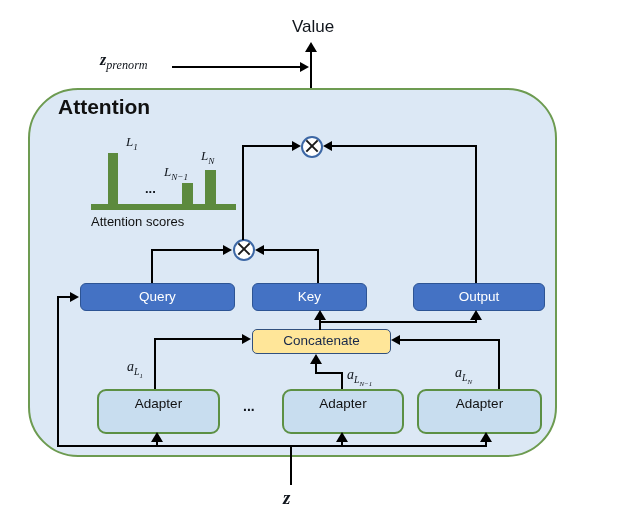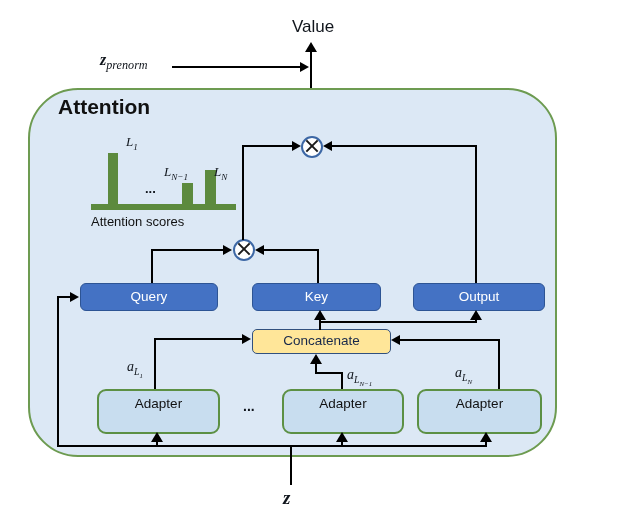--- a/index.html
+++ b/index.html
@@ -56,21 +56,21 @@
   <div class="sim-title">Attention</div>
 
   <div class="chart-area">
     <div class="bar" style="left: 17px; width: 10px; height: 51px;"></div>
     <div class="bar" style="left: 91px; width: 11px; height: 21px;"></div>
     <div class="bar" style="left: 114px; width: 11px; height: 34px;"></div>
   </div>
   <div class="baseline"></div>
   <div class="lbl math" style="left:100px;top:134px;font-size:13px;margin-left:26px;"><span>L</span><sub>1</sub></div>
   <div class="lbl math" style="left:164px;top:164px;font-size:13px;"><span>L</span><sub>N−1</sub></div>
-  <div class="lbl math" style="left:214px;top:148px;font-size:13px;margin-top:16px;"><span>L</span><sub>N</sub></div>
+  <div class="lbl math" style="left:201px;top:148px;font-size:13px;"><span>L</span><sub>N</sub></div>
   <div class="lbl" style="left:145px;top:181px;font-size:13px;font-weight:bold;">...</div>
   <div class="caption">Attention scores</div>
 
   <div class="vline" style="left:151px;top:249px;height:34px;"></div>
   <div class="hline" style="left:151px;top:249px;width:72px;"></div>
   <div class="arr arr-r" style="left:223px;top:245px;"></div>
   <div class="vline" style="left:317px;top:249px;height:34px;"></div>
   <div class="hline" style="left:264px;top:249px;width:55px;"></div>
   <div class="arr arr-l" style="left:255px;top:245px;"></div>
   <div class="mult" style="left:233px;top:239px;">
@@ -83,22 +83,22 @@
   <div class="arr arr-r" style="left:292px;top:141px;"></div>
 
   <div class="vline" style="left:475px;top:145px;height:139px;"></div>
   <div class="hline" style="left:332px;top:145px;width:145px;"></div>
   <div class="arr arr-l" style="left:323px;top:141px;"></div>
   <div class="mult" style="left:301px;top:136px;">
     <span class="x1"></span>
     <span class="x2"></span>
   </div>
 
-  <div class="box qkv" style="left:80px;top:283px;width:138px;">Query</div>
-  <div class="box qkv" style="left:252px;top:283px;width:129px;">Key</div>
+  <div class="box qkv" style="left:80px;top:283px;width:155px;">Query</div>
+  <div class="box qkv" style="left:252px;top:283px;width:115px;">Key</div>
   <div class="box qkv" style="left:413px;top:283px;width:132px;">Output</div>
 
   <div class="vline" style="left:57px;top:296px;height:150px;"></div>
   <div class="hline" style="left:57px;top:296px;width:14px;"></div>
   <div class="arr arr-r" style="left:70px;top:292px;"></div>
 
   <div class="box concat" style="left:252px;top:329px;width:139px;">Concatenate</div>
 
   <div class="arr arr-u" style="left:314px;top:310px;"></div>
   <div class="vline" style="left:319px;top:318px;height:12px;"></div>

